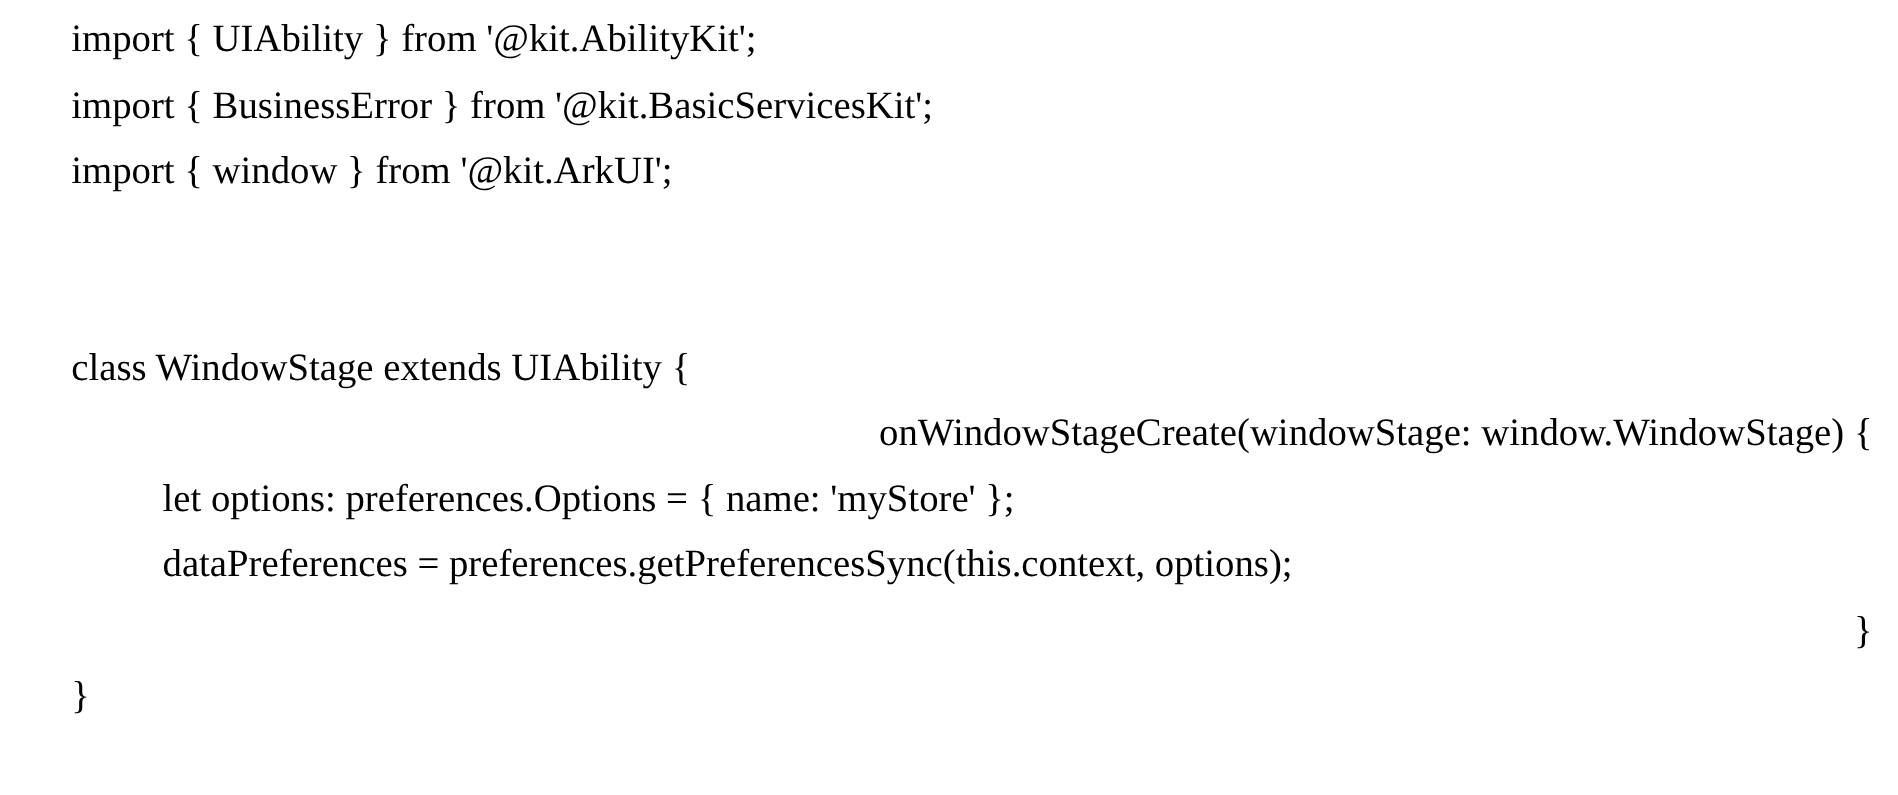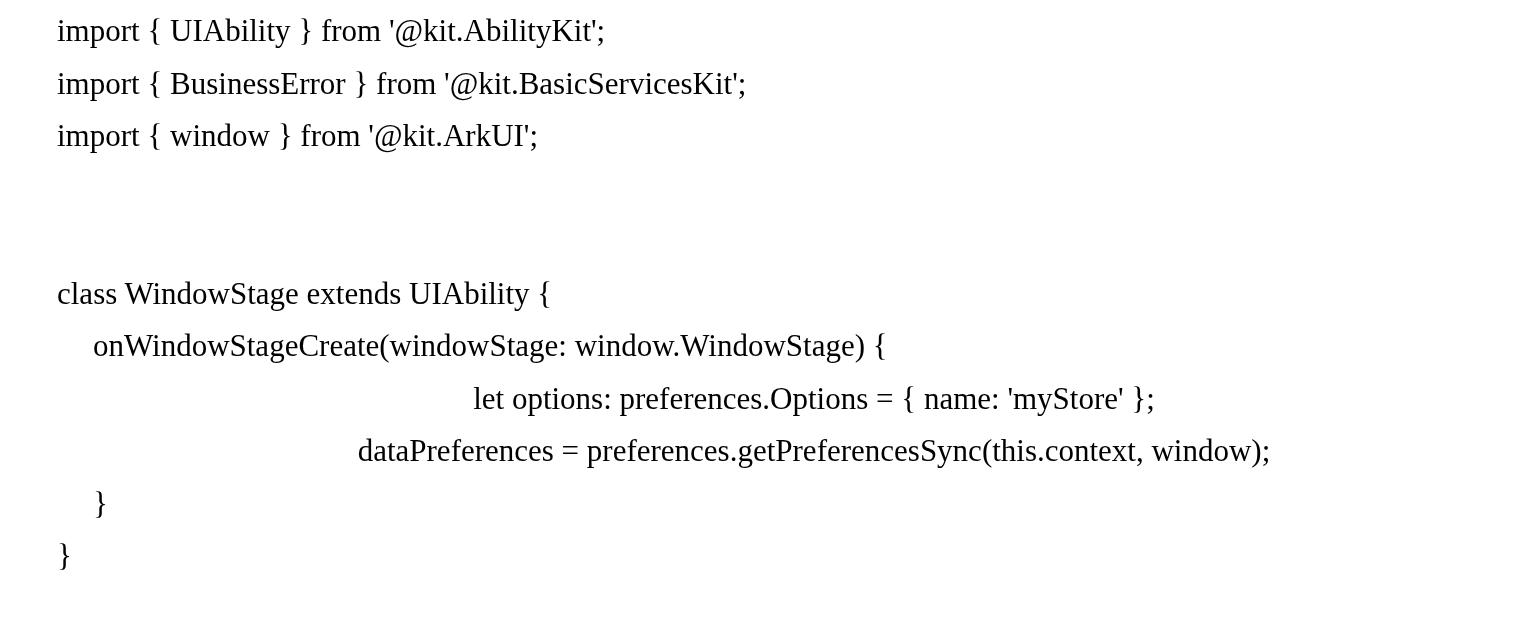--- a/index.html
+++ b/index.html
@@ -20,31 +20,31 @@
     font-family: "Liberation Serif", "DejaVu Serif", serif;
     font-size: 31px;
     line-height: 52.5px;
     color: #000000;
   }
   .code-line {
     white-space: pre;
     min-height: 52.5px;
   }
   .indent-0 { padding-left: 0; }
-  .indent-1 { padding-left: 36px; }
-  .indent-2 { padding-left: 73px; text-align: center; }
+  .indent-1 { padding-left: 36px; text-align: right; }
+  .indent-2 { padding-left: 73px; }
 </style>
 </head>
 <body style="background: rgb(255, 255, 255);">
 
 <div class="code-block" id="code-block" style="color: rgb(0, 0, 0);">
     <div class="code-line indent-0">import { UIAbility } from '@kit.AbilityKit';</div>
     <div class="code-line indent-0">import { BusinessError } from '@kit.BasicServicesKit';</div>
     <div class="code-line indent-0">import { window } from '@kit.ArkUI';</div>
     <div class="code-line indent-0">&nbsp;</div>
     <div class="code-line indent-0">&nbsp;</div>
     <div class="code-line indent-0">class WindowStage extends UIAbility {</div>
     <div class="code-line indent-1">onWindowStageCreate(windowStage: window.WindowStage) {</div>
     <div class="code-line indent-2">let options: preferences.Options = { name: 'myStore' };</div>
-    <div class="code-line indent-2">dataPreferences = preferences.getPreferencesSync(this.context, window);</div>
+    <div class="code-line indent-2">dataPreferences = preferences.getPreferencesSync(this.context, options);</div>
     <div class="code-line indent-1">}</div>
     <div class="code-line indent-0">}</div>
   </div>
 
 </body></html>

